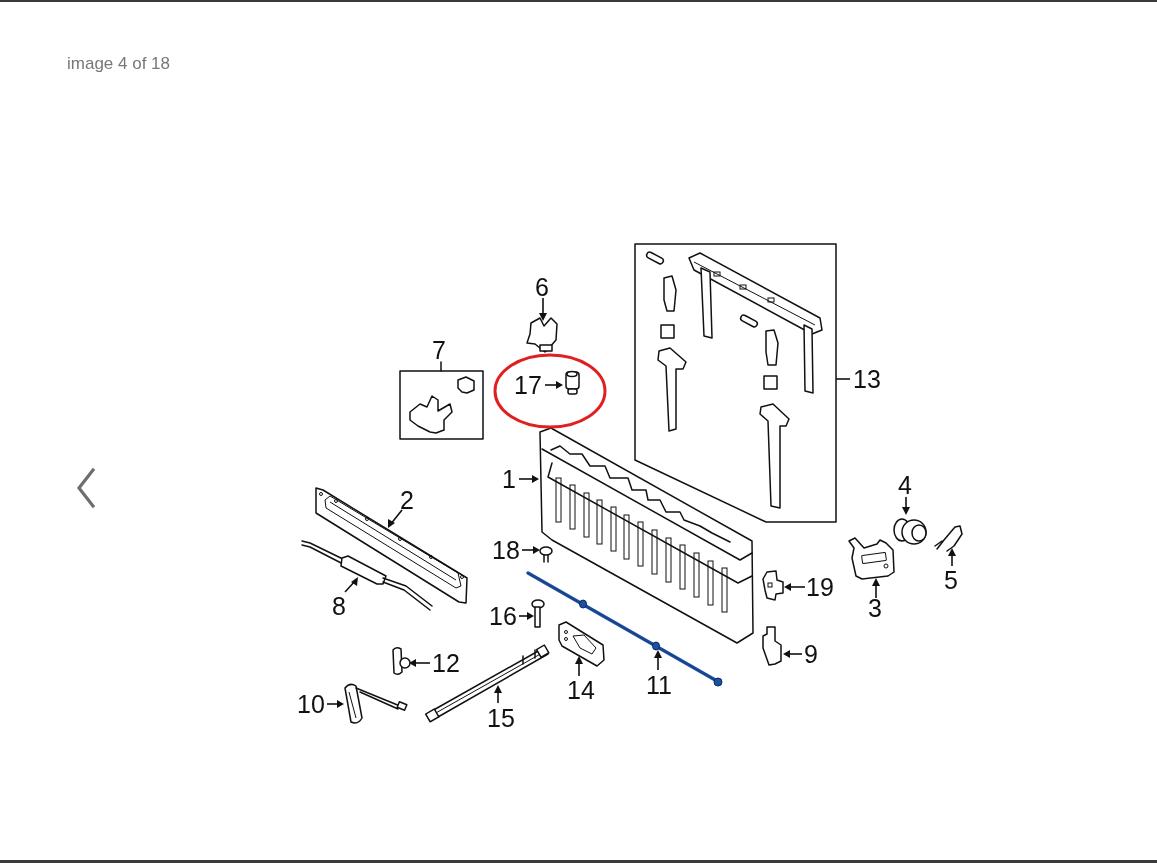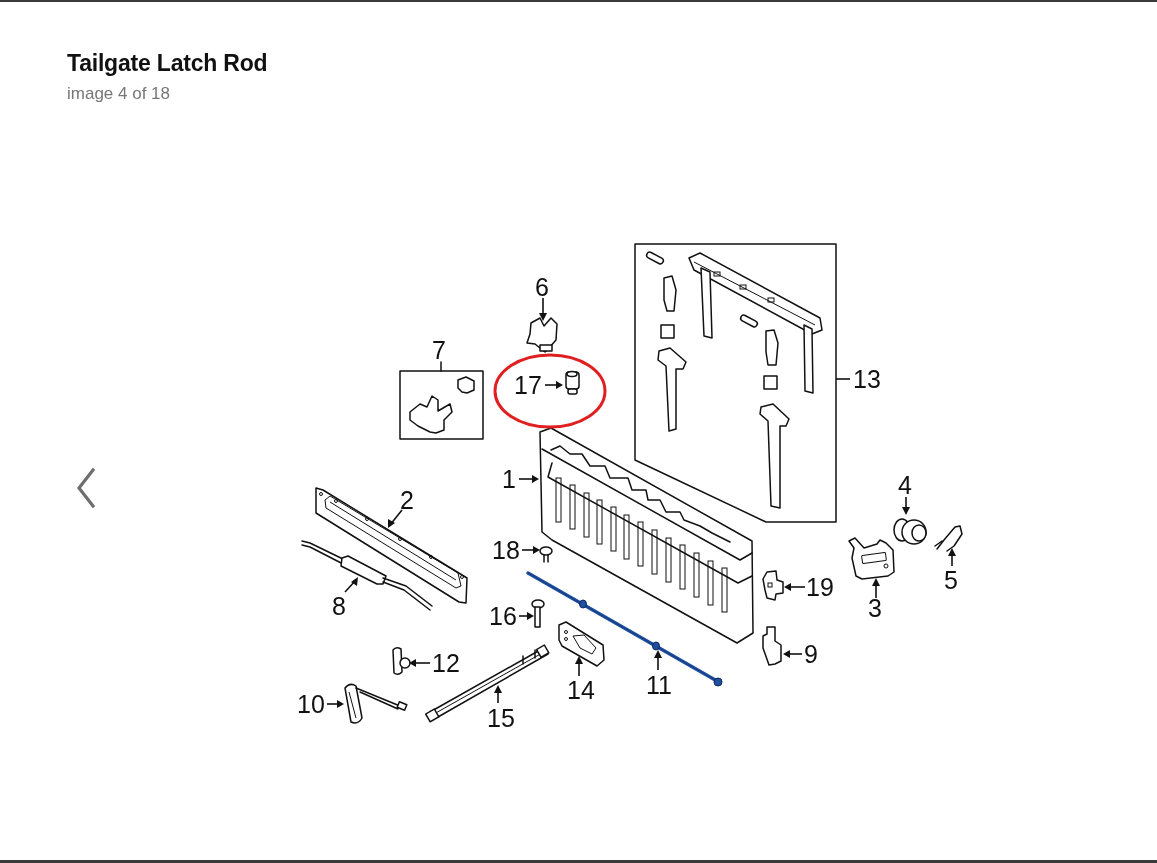--- a/index.html
+++ b/index.html
@@ -28,21 +28,20 @@
   .thin { fill: none; stroke: #111; stroke-width: 1; }
   .arrow { fill: none; stroke: #111; stroke-width: 1.6; }
 </style>
 </head>
 <body>
 
 <div class="frame-top"></div>
 <div class="frame-bottom"></div>
 
 <div class="header">
-  <h1 class="title">Tailgate Latch Rod</h1>
   <div class="counter">image 4 of 18</div>
 </div>
 
 <div class="nav-prev">
   <svg width="24" height="44" viewBox="0 0 24 44">
     <polyline points="19,4 5,22 19,40" fill="none" stroke="#6e6e6e" stroke-width="3.2" stroke-linecap="square"></polyline>
   </svg>
 </div>
 
 <svg class="diagram" viewBox="0 0 1157 863">

